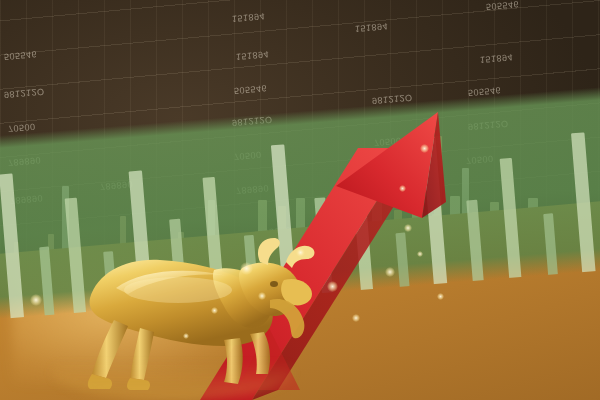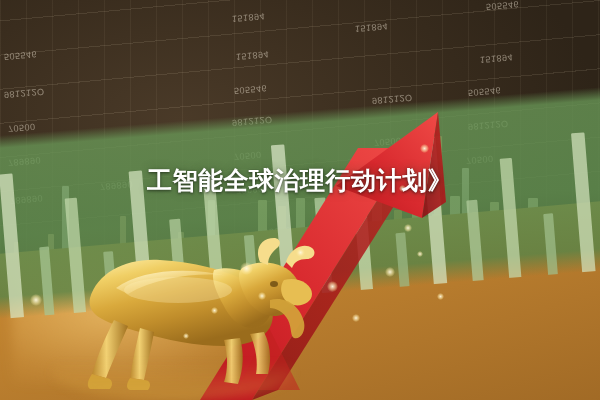--- a/index.html
+++ b/index.html
@@ -380,16 +380,15 @@
       <div class="spark" style="left: 404px; top: 224px; width: 8px; height: 8px;"></div>
       <div class="spark" style="left: 419.5px; top: 143.5px; width: 9px; height: 9px;"></div>
       <div class="spark" style="left: 398.5px; top: 184.5px; width: 7px; height: 7px;"></div>
       <div class="spark" style="left: 183px; top: 333px; width: 6px; height: 6px;"></div>
       <div class="spark" style="left: 436.5px; top: 292.5px; width: 7px; height: 7px;"></div>
       <div class="spark" style="left: 30px; top: 294px; width: 12px; height: 12px;"></div>
       <div class="spark" style="left: 417px; top: 251px; width: 6px; height: 6px;"></div>
     </div>
 
   <div class="title-block">
-    <span class="title-line">工智能全球治理行动计划》</span>
   </div>
 
 </div>
 
 </body></html>

